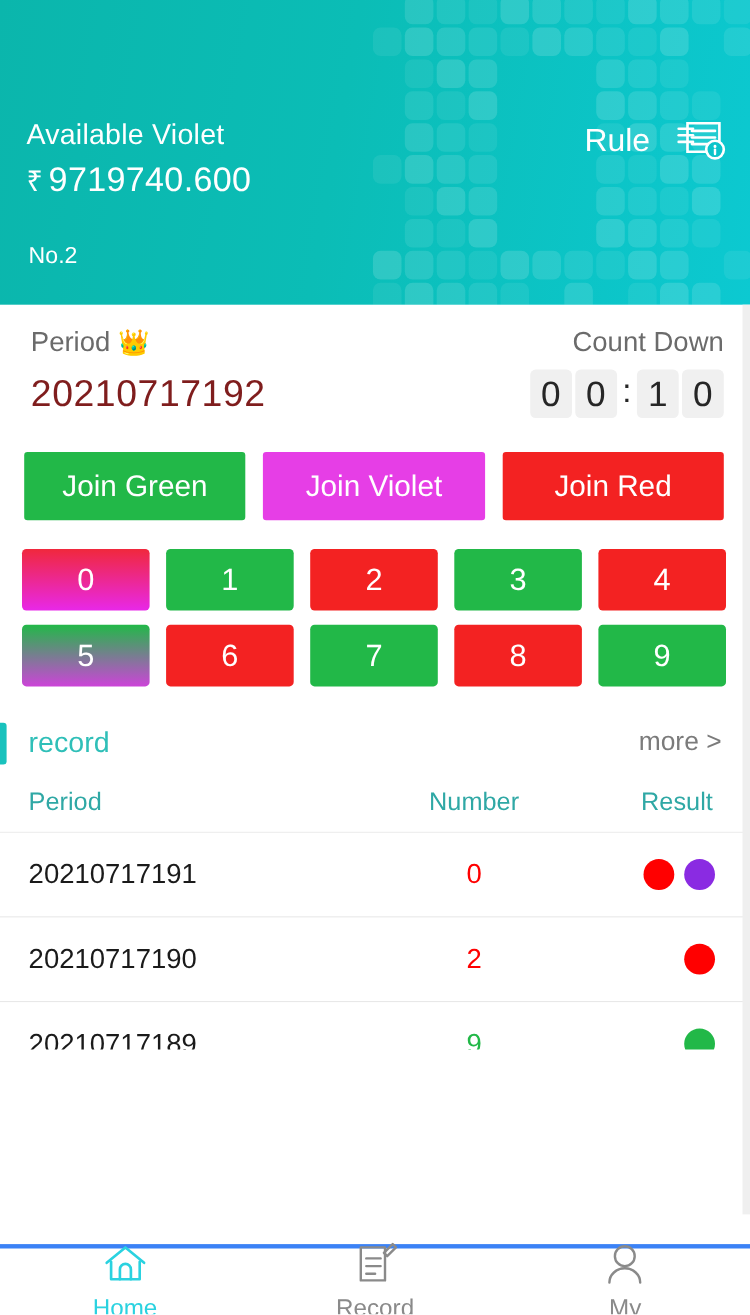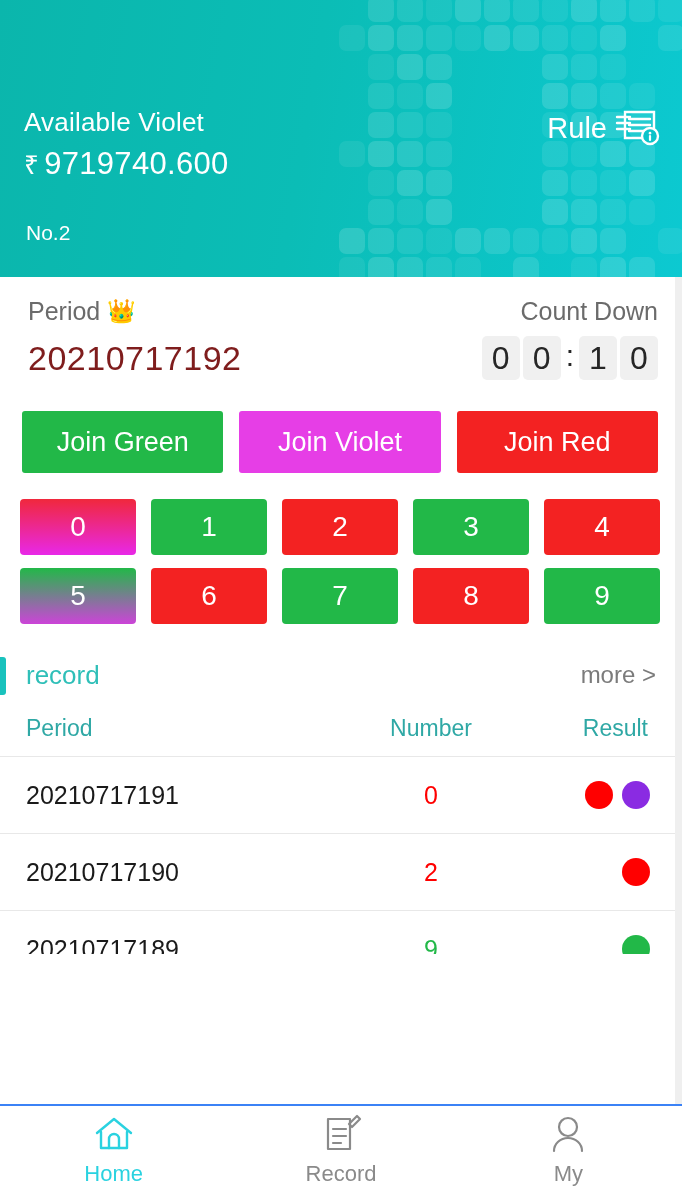--- a/index.html
+++ b/index.html
@@ -31,21 +31,21 @@
     margin-top:9px; font-size:31px; color:#ffffff; font-weight:400;
     letter-spacing:.3px; white-space:nowrap;
   }
   .bal-amount .rs { font-size:26px; margin-right:5px; }
   .hdr-no {
     position:absolute; left:26px; top:221px;
     font-size:21px; color:#ffffff; font-weight:400;
   }
   .rule-btn {
     position:absolute; right:22px; top:108px;
-    display:flex; align-items:center; gap:7px; cursor:pointer;
+    display:flex; align-items:center; gap:23px; cursor:pointer;
   }
   .rule-label { font-size:29px; color:#fff; font-weight:400; line-height:1; }
   .rule-icon { width:46px; height:40px; display:block; }
 
   
   .period-row {
     position:relative; padding:20px 24px 0 28px;
     display:flex; justify-content:space-between; align-items:flex-start;
   }
   .period-left{ display:flex; flex-direction:column; }
@@ -119,22 +119,22 @@
   .td-period { flex:0 0 300px; font-size:25px; color:#1a1a1a; }
   .td-number { flex:1; text-align:center; font-size:25px; }
   .td-result {
     flex:0 0 120px; display:flex; align-items:center;
     justify-content:flex-end; gap:9px; padding-right:6px;
   }
   .dot { width:28px; height:28px; border-radius:50%; display:block; }
 
   
   .bottom-nav {
-    position:absolute; left:0; bottom:0; width:682px; height:91px;
-    background:#fff; border-top:2px solid #3b82f6;
+    position:absolute; left:0; bottom:0; width:682px; height:64px;
+    background:#fff; border-top:4px solid #3b82f6;
     display:flex; align-items:center;
   }
   .nav-item {
     flex:1; display:flex; flex-direction:column;
     align-items:center; justify-content:center; gap:7px; cursor:pointer;
   }
   .nav-label { font-size:22px; font-weight:400; }
   .nav-icon { width:44px; height:40px; display:block; }
 
   

